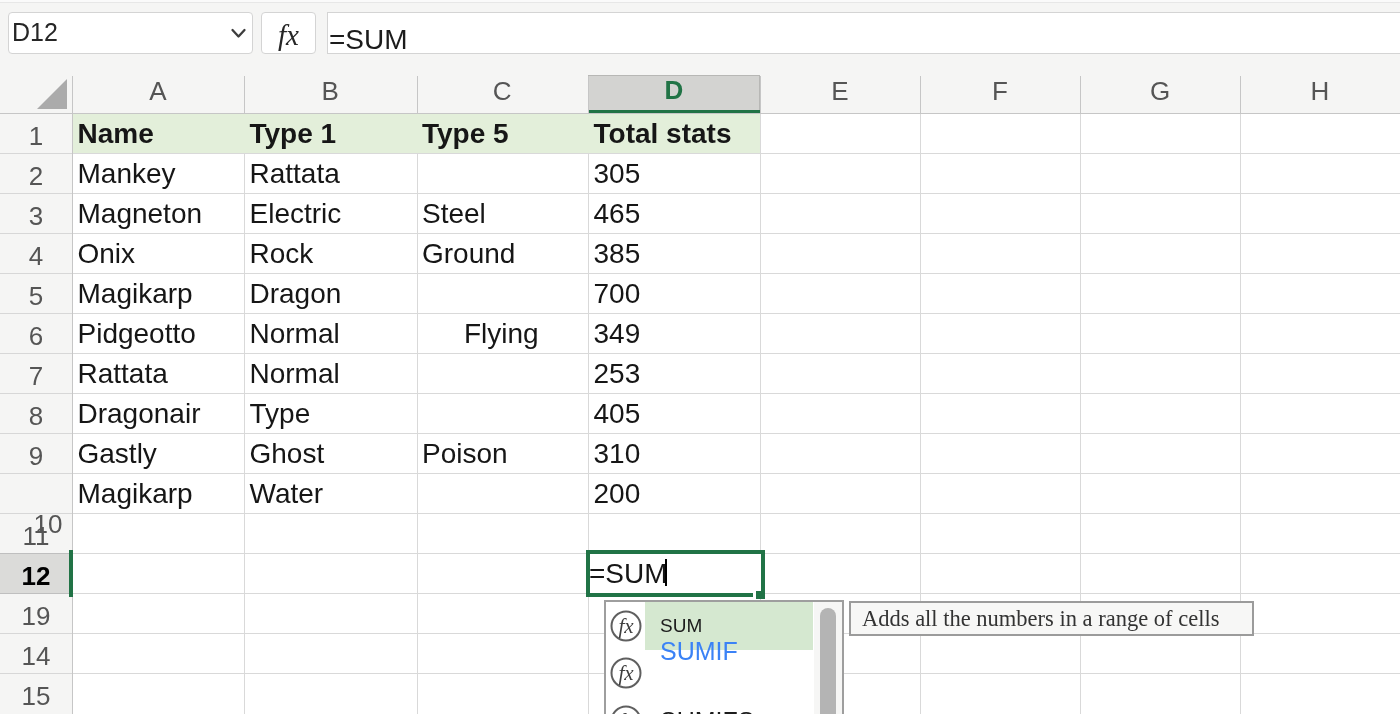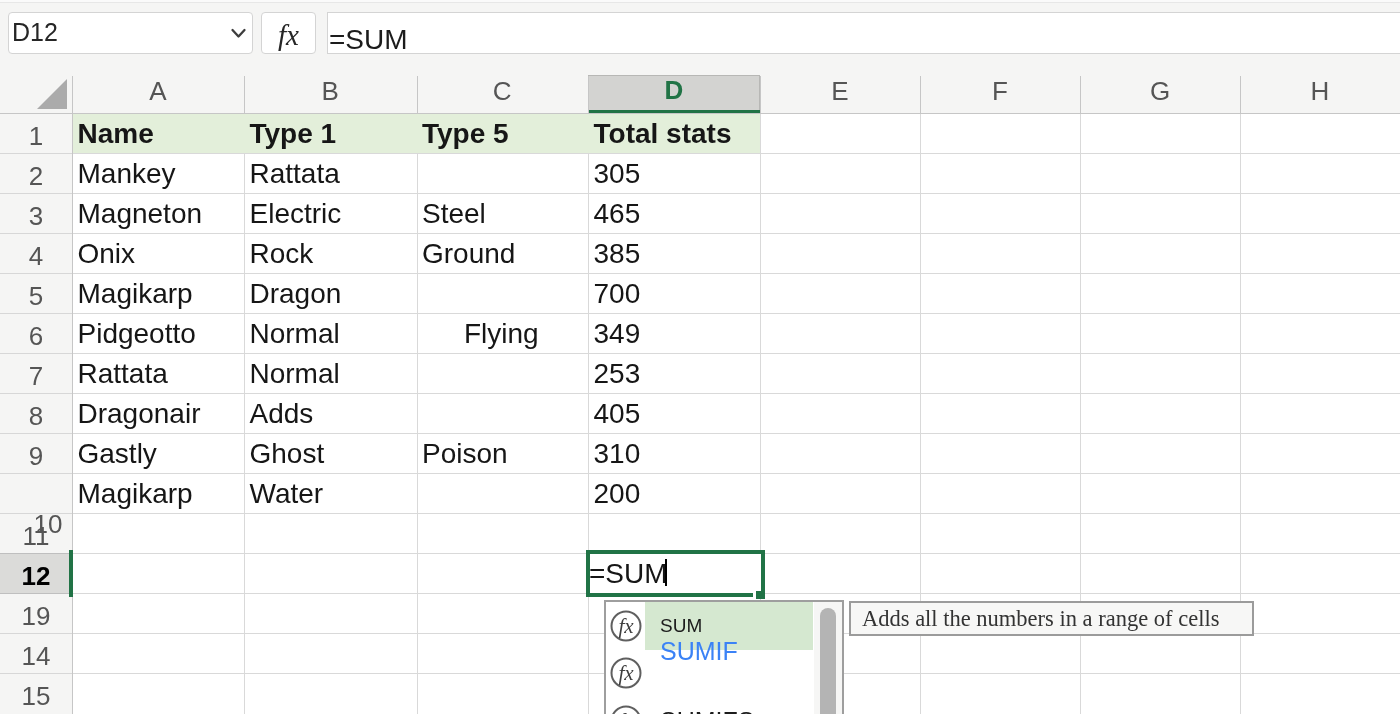--- a/index.html
+++ b/index.html
@@ -129,21 +129,21 @@
 <div class="cell" style="left:249.5px;top:274px;">Dragon</div>
 <div class="cell" style="left:593.5px;top:274px;">700</div>
 <div class="cell" style="left:77.5px;top:314px;">Pidgeotto</div>
 <div class="cell" style="left:249.5px;top:314px;">Normal</div>
 <div class="cell" style="left:422.0px;top:314px;margin-left:42px;">Flying</div>
 <div class="cell" style="left:593.5px;top:314px;">349</div>
 <div class="cell" style="left:77.5px;top:354px;">Rattata</div>
 <div class="cell" style="left:249.5px;top:354px;">Normal</div>
 <div class="cell" style="left:593.5px;top:354px;">253</div>
 <div class="cell" style="left:77.5px;top:394px;">Dragonair</div>
-<div class="cell" style="left:249.5px;top:394px;">Adds</div>
+<div class="cell" style="left:249.5px;top:394px;">Type</div>
 <div class="cell" style="left:593.5px;top:394px;">405</div>
 <div class="cell" style="left:77.5px;top:434px;">Gastly</div>
 <div class="cell" style="left:249.5px;top:434px;">Ghost</div>
 <div class="cell" style="left:422.0px;top:434px;">Poison</div>
 <div class="cell" style="left:593.5px;top:434px;">310</div>
 <div class="cell" style="left:77.5px;top:474px;">Magikarp</div>
 <div class="cell" style="left:249.5px;top:474px;">Water</div>
 <div class="cell" style="left:593.5px;top:474px;">200</div>
 <div class="abs" style="left:68.5px;top:550px;width:4.5px;height:47px;background:#217346;"></div>
 <div class="abs" style="left:585.5px;top:550px;width:179px;height:47px;background:#fff;

